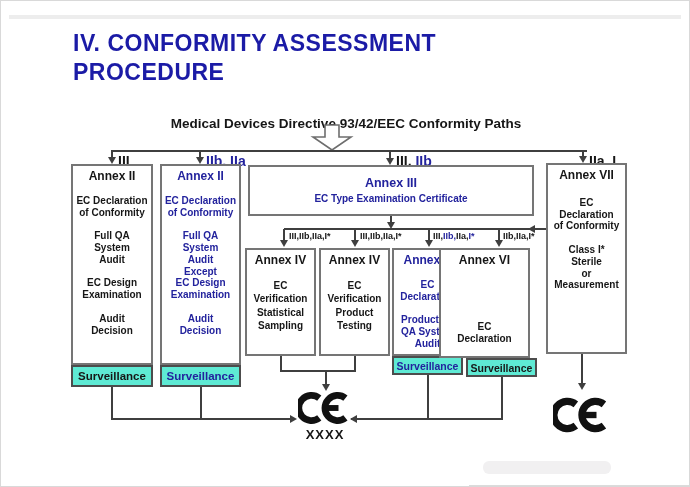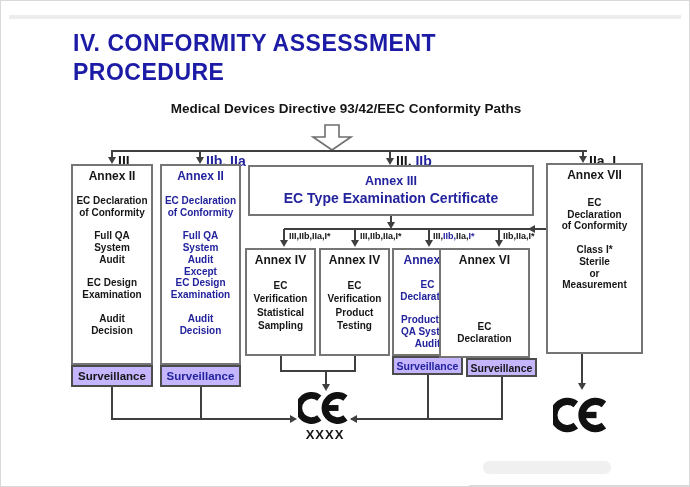--- a/index.html
+++ b/index.html
@@ -13,21 +13,21 @@
   .tri-d{position:absolute;width:0;height:0;border-left:4px solid transparent;border-right:4px solid transparent;border-top:7px solid var(--line);}
   .tri-r{position:absolute;width:0;height:0;border-top:4px solid transparent;border-bottom:4px solid transparent;border-left:7px solid var(--line);}
   .tri-l{position:absolute;width:0;height:0;border-top:4px solid transparent;border-bottom:4px solid transparent;border-right:7px solid var(--line);}
   .box{
     position:absolute;background:#fff;border:2px solid var(--border);box-sizing:border-box;
     display:flex;flex-direction:column;align-items:center;text-align:center;overflow:hidden;
   }
   .bt{font-size:12px;line-height:1.15;margin-top:4px;margin-bottom:11px;}
   .bb{font-size:10px;line-height:1.18;white-space:pre-line;}
   .surv{
-    position:absolute;background:#c4b5fd;border:2px solid #4c4c4c;box-sizing:border-box;
+    position:absolute;background:#5eead4;border:2px solid #4c4c4c;box-sizing:border-box;
     display:flex;align-items:center;justify-content:center;font-size:11.5px;
   }
   .c-blue{color:var(--blue);}
   .c-black{color:var(--black);}
   .plabel{position:absolute;font-size:14px;line-height:1;white-space:nowrap;}
   .mlabel{position:absolute;font-size:9px;line-height:1;white-space:nowrap;}
   #title{white-space:pre-line;font-size:23px;line-height:1.25;letter-spacing:.5px;color:var(--title);}
   #subtitle{width:690px;text-align:center;font-size:13.5px;color:var(--black);}
   .cemark svg{display:block;}
   #xxxx{font-size:13px;letter-spacing:1px;color:var(--black);text-align:center;}
@@ -36,21 +36,21 @@
 <body>
 
 <div id="slide">
 
   <div class="abs" style="left:8px;top:14px;width:672px;height:4px;background:#ededed;"></div>
   <div class="abs" style="left:482px;top:460px;width:128px;height:13px;background:#f1f0f1;border-radius:6px;"></div>
   <div class="abs" style="left:468px;top:484px;width:222px;height:3px;background:#bdbdbd;opacity:.55;"></div>
 
   <div id="title" class="abs" style="left:72px;top:28px;width:520px;">IV. CONFORMITY ASSESSMENT
 PROCEDURE</div>
-  <div id="subtitle" class="abs" style="left:0;top:100px;">Medical Devices Directive 93/42/EEC Conformity Paths</div>
+  <div id="subtitle" class="abs" style="left:0;top:115px;">Medical Devices Directive 93/42/EEC Conformity Paths</div>
 
   <svg class="abs" style="left:308px;top:123px;" width="46" height="27" viewBox="0 0 46 27">
     <polygon points="16,1 30,1 30,13 42,13 23,26 4,13 16,13" fill="#ffffff" stroke="#6e6e6e" stroke-width="1.6"></polygon>
   </svg>
 
   <div class="ln" style="left:110px;top:149px;width:476px;height:2px;"></div>
   <div class="ln" style="left:110px;top:149px;width:2px;height:8px;"></div>
   <div class="tri-d" style="left:107px;top:156px;"></div>
   <div class="ln" style="left:198px;top:149px;width:2px;height:8px;"></div>
   <div class="tri-d" style="left:195px;top:156px;"></div>
@@ -97,21 +97,21 @@
 
 Audit
 Decision</div>
   </div>
   <div class="surv c-blue" style="left:159px;top:364px;width:81px;height:22px;">
     <span>Surveillance</span>
   </div>
 
   <div class="box c-blue" style="left:247px;top:164px;width:286px;height:51px;justify-content:center;">
     <div style="font-size:12.5px;line-height:1.25;">Annex III</div>
-    <div style="font-size:14px;line-height:1.3;">EC Type Examination Certificate</div>
+    <div style="font-size:10px;line-height:1.3;">EC Type Examination Certificate</div>
   </div>
 
   <div class="ln" style="left:389px;top:215px;width:2px;height:7px;"></div>
   <div class="tri-d" style="left:386px;top:221px;"></div>
   <div class="ln" style="left:283px;top:227px;width:263px;height:2px;"></div>
   <div class="tri-l" style="left:527px;top:224px;"></div>
 
   <div class="ln" style="left:282px;top:228px;width:2px;height:12px;"></div>
   <div class="tri-d" style="left:279px;top:239px;"></div>
   <div class="ln" style="left:353px;top:228px;width:2px;height:12px;"></div>
@@ -158,21 +158,21 @@
 Declaration
 
 Product
 QA System
 Audit</div>
   </div>
   <div class="surv c-black" style="left:465px;top:357px;width:71px;height:19px;font-size:10.5px;">
     <span>Surveillance</span>
   </div>
 
-  <div class="box c-black" style="left:545px;top:162px;width:97px;height:191px;">
+  <div class="box c-black" style="left:545px;top:162px;width:81px;height:191px;">
     <div class="bt" style="margin-bottom:14px;">Annex VII</div>
     <div class="bb">EC
 Declaration
 of Conformity
 
 Class I*
 Sterile
 or
 Measurement</div>
   </div>

